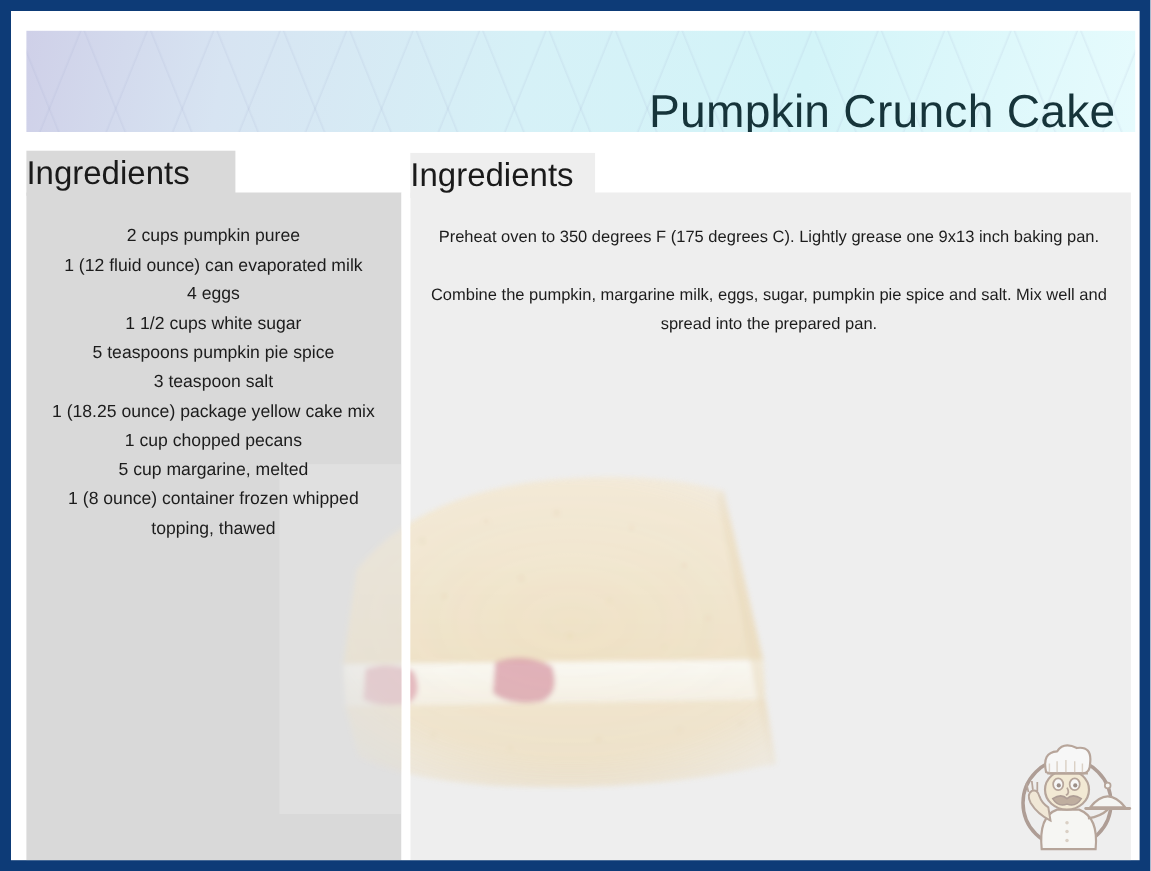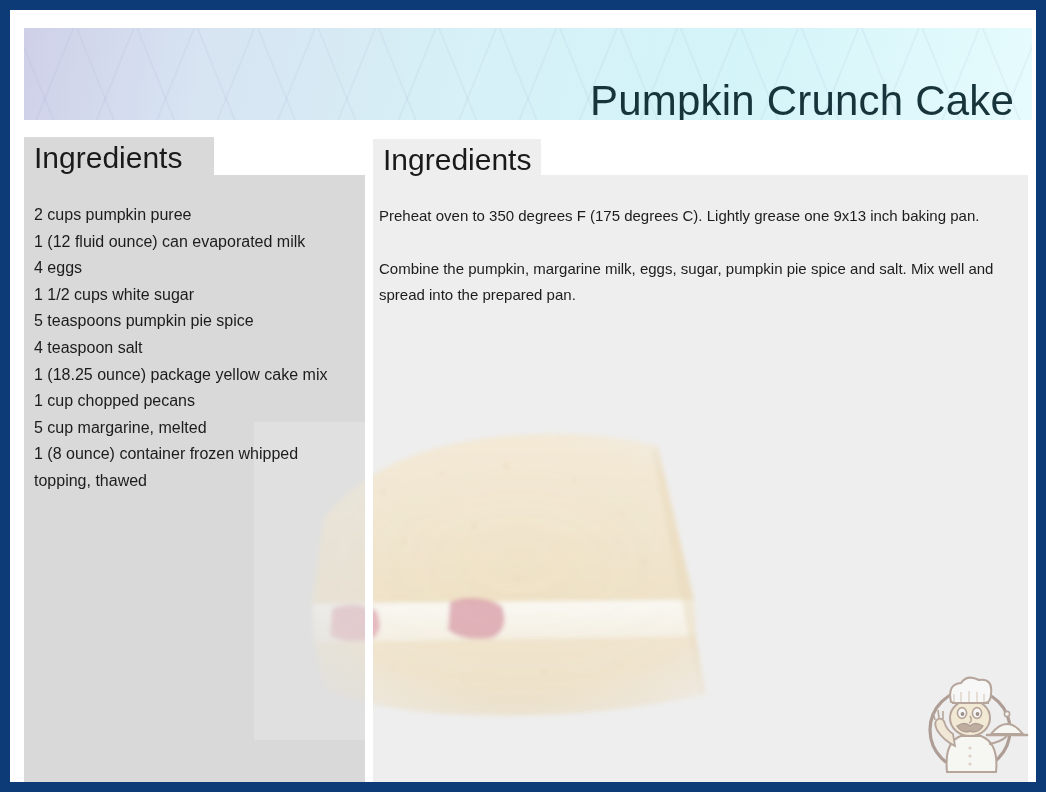--- a/index.html
+++ b/index.html
@@ -10,20 +10,21 @@
   }
   #page {
     position: relative;
     width: 1046px;
     height: 792px;
     background: #ffffff;
     box-sizing: border-box;
     border: 10px solid #0d3b77;
     overflow: hidden;
     font-family: "Liberation Sans", sans-serif;
+    text-align: center;
   }
   
   .banner {
     position: absolute;
     left: 14px;
     top: 18px;
     width: 1008px;
     height: 92px;
     background:
       repeating-linear-gradient(68deg,
@@ -70,21 +71,20 @@
     width: 655px;
     height: 607px;
     background: #eeeeee;
   }
   
   .tab {
     position: absolute;
     box-sizing: border-box;
     display: flex;
     align-items: center;
-    padding-left: 10px;
   }
   .tab-ingredients {
     left: 14px;
     top: 127px;
     width: 190px;
     height: 41px;
     background: #d9d9d9;
   }
   .tab-directions {
     left: 363px;
@@ -248,21 +248,21 @@
   <div class="tab tab-directions">
     <span class="tab-label">Ingredients</span>
   </div>
 
   <div class="ingredients-list">
     <div class="ingredient-line">2 cups pumpkin puree</div>
     <div class="ingredient-line">1 (12 fluid ounce) can evaporated milk</div>
     <div class="ingredient-line">4 eggs</div>
     <div class="ingredient-line">1 1/2 cups white sugar</div>
     <div class="ingredient-line">5 teaspoons pumpkin pie spice</div>
-    <div class="ingredient-line">4 teaspoon salt</div>
+    <div class="ingredient-line">3 teaspoon salt</div>
     <div class="ingredient-line">1 (18.25 ounce) package yellow cake mix</div>
     <div class="ingredient-line">1 cup chopped pecans</div>
     <div class="ingredient-line">5 cup margarine, melted</div>
     <div class="ingredient-line">1 (8 ounce) container frozen whipped topping, thawed</div>
   </div>
 
   <div class="directions-body">
     <p class="direction-step">Preheat oven to 350 degrees F (175 degrees C). Lightly grease one 9x13 inch baking pan.</p>
     <p class="direction-step">Combine the pumpkin, margarine milk, eggs, sugar, pumpkin pie spice and salt. Mix well and spread into the prepared pan.</p>
   </div>

